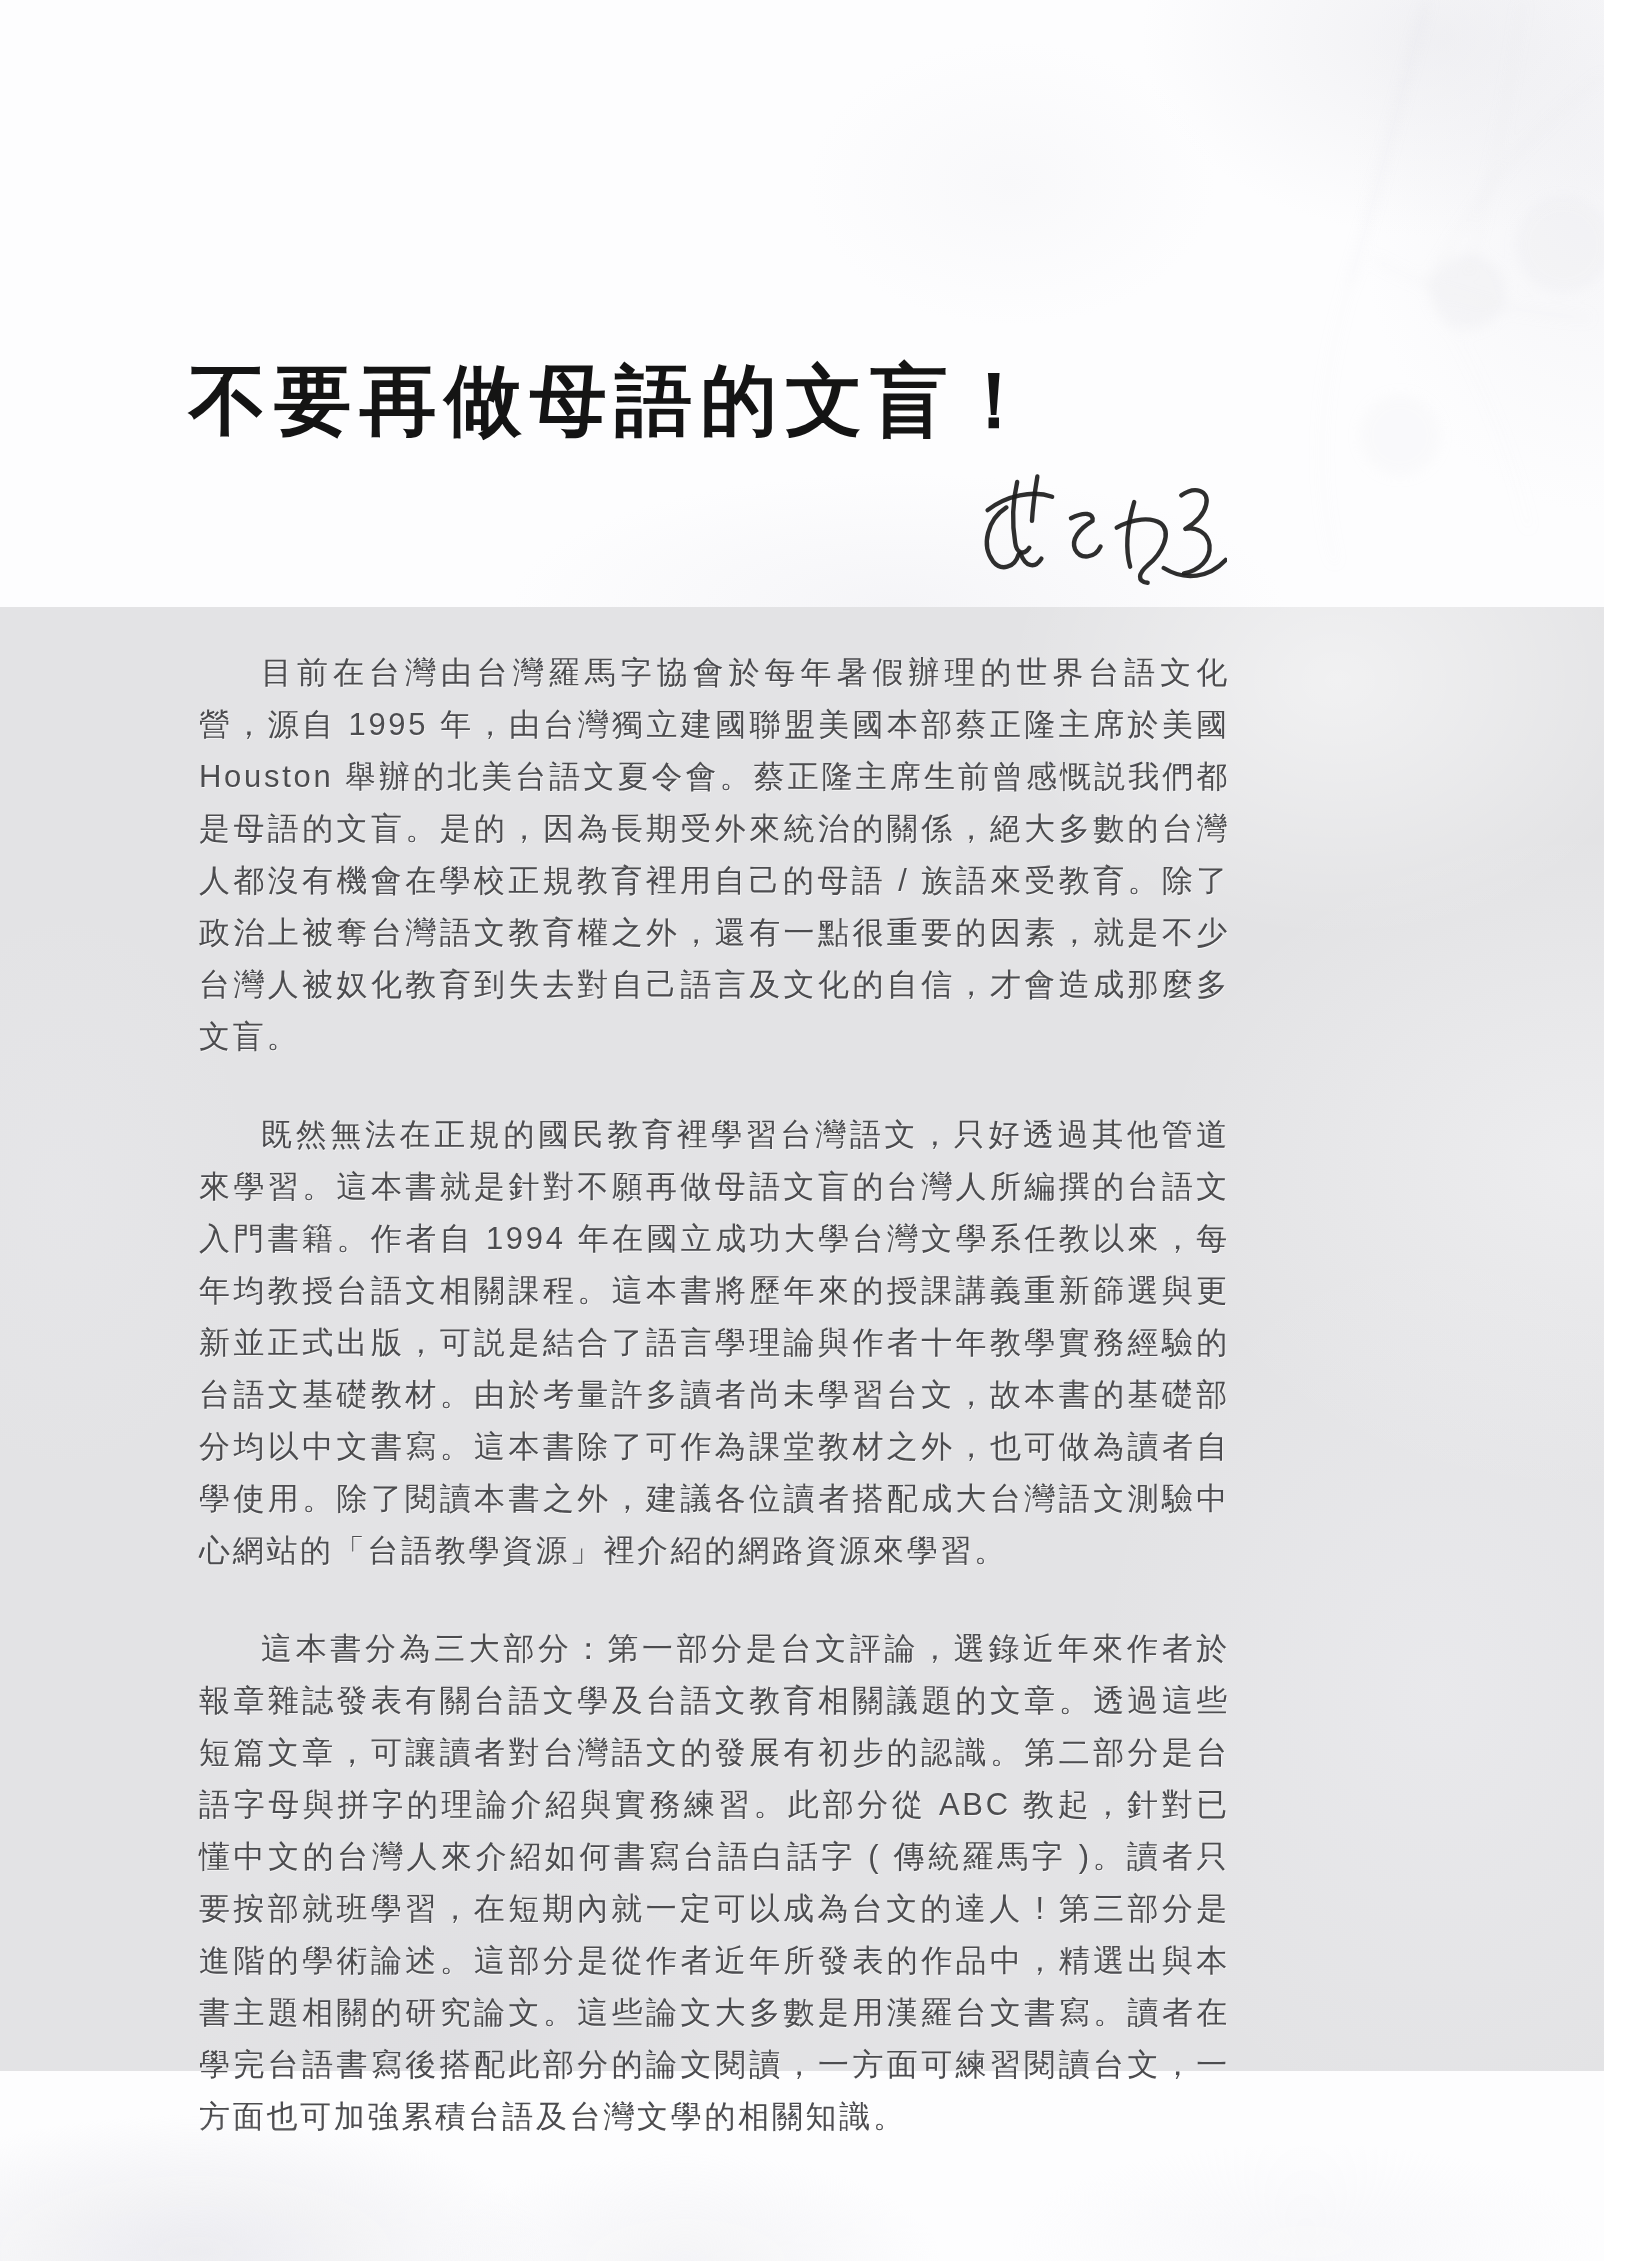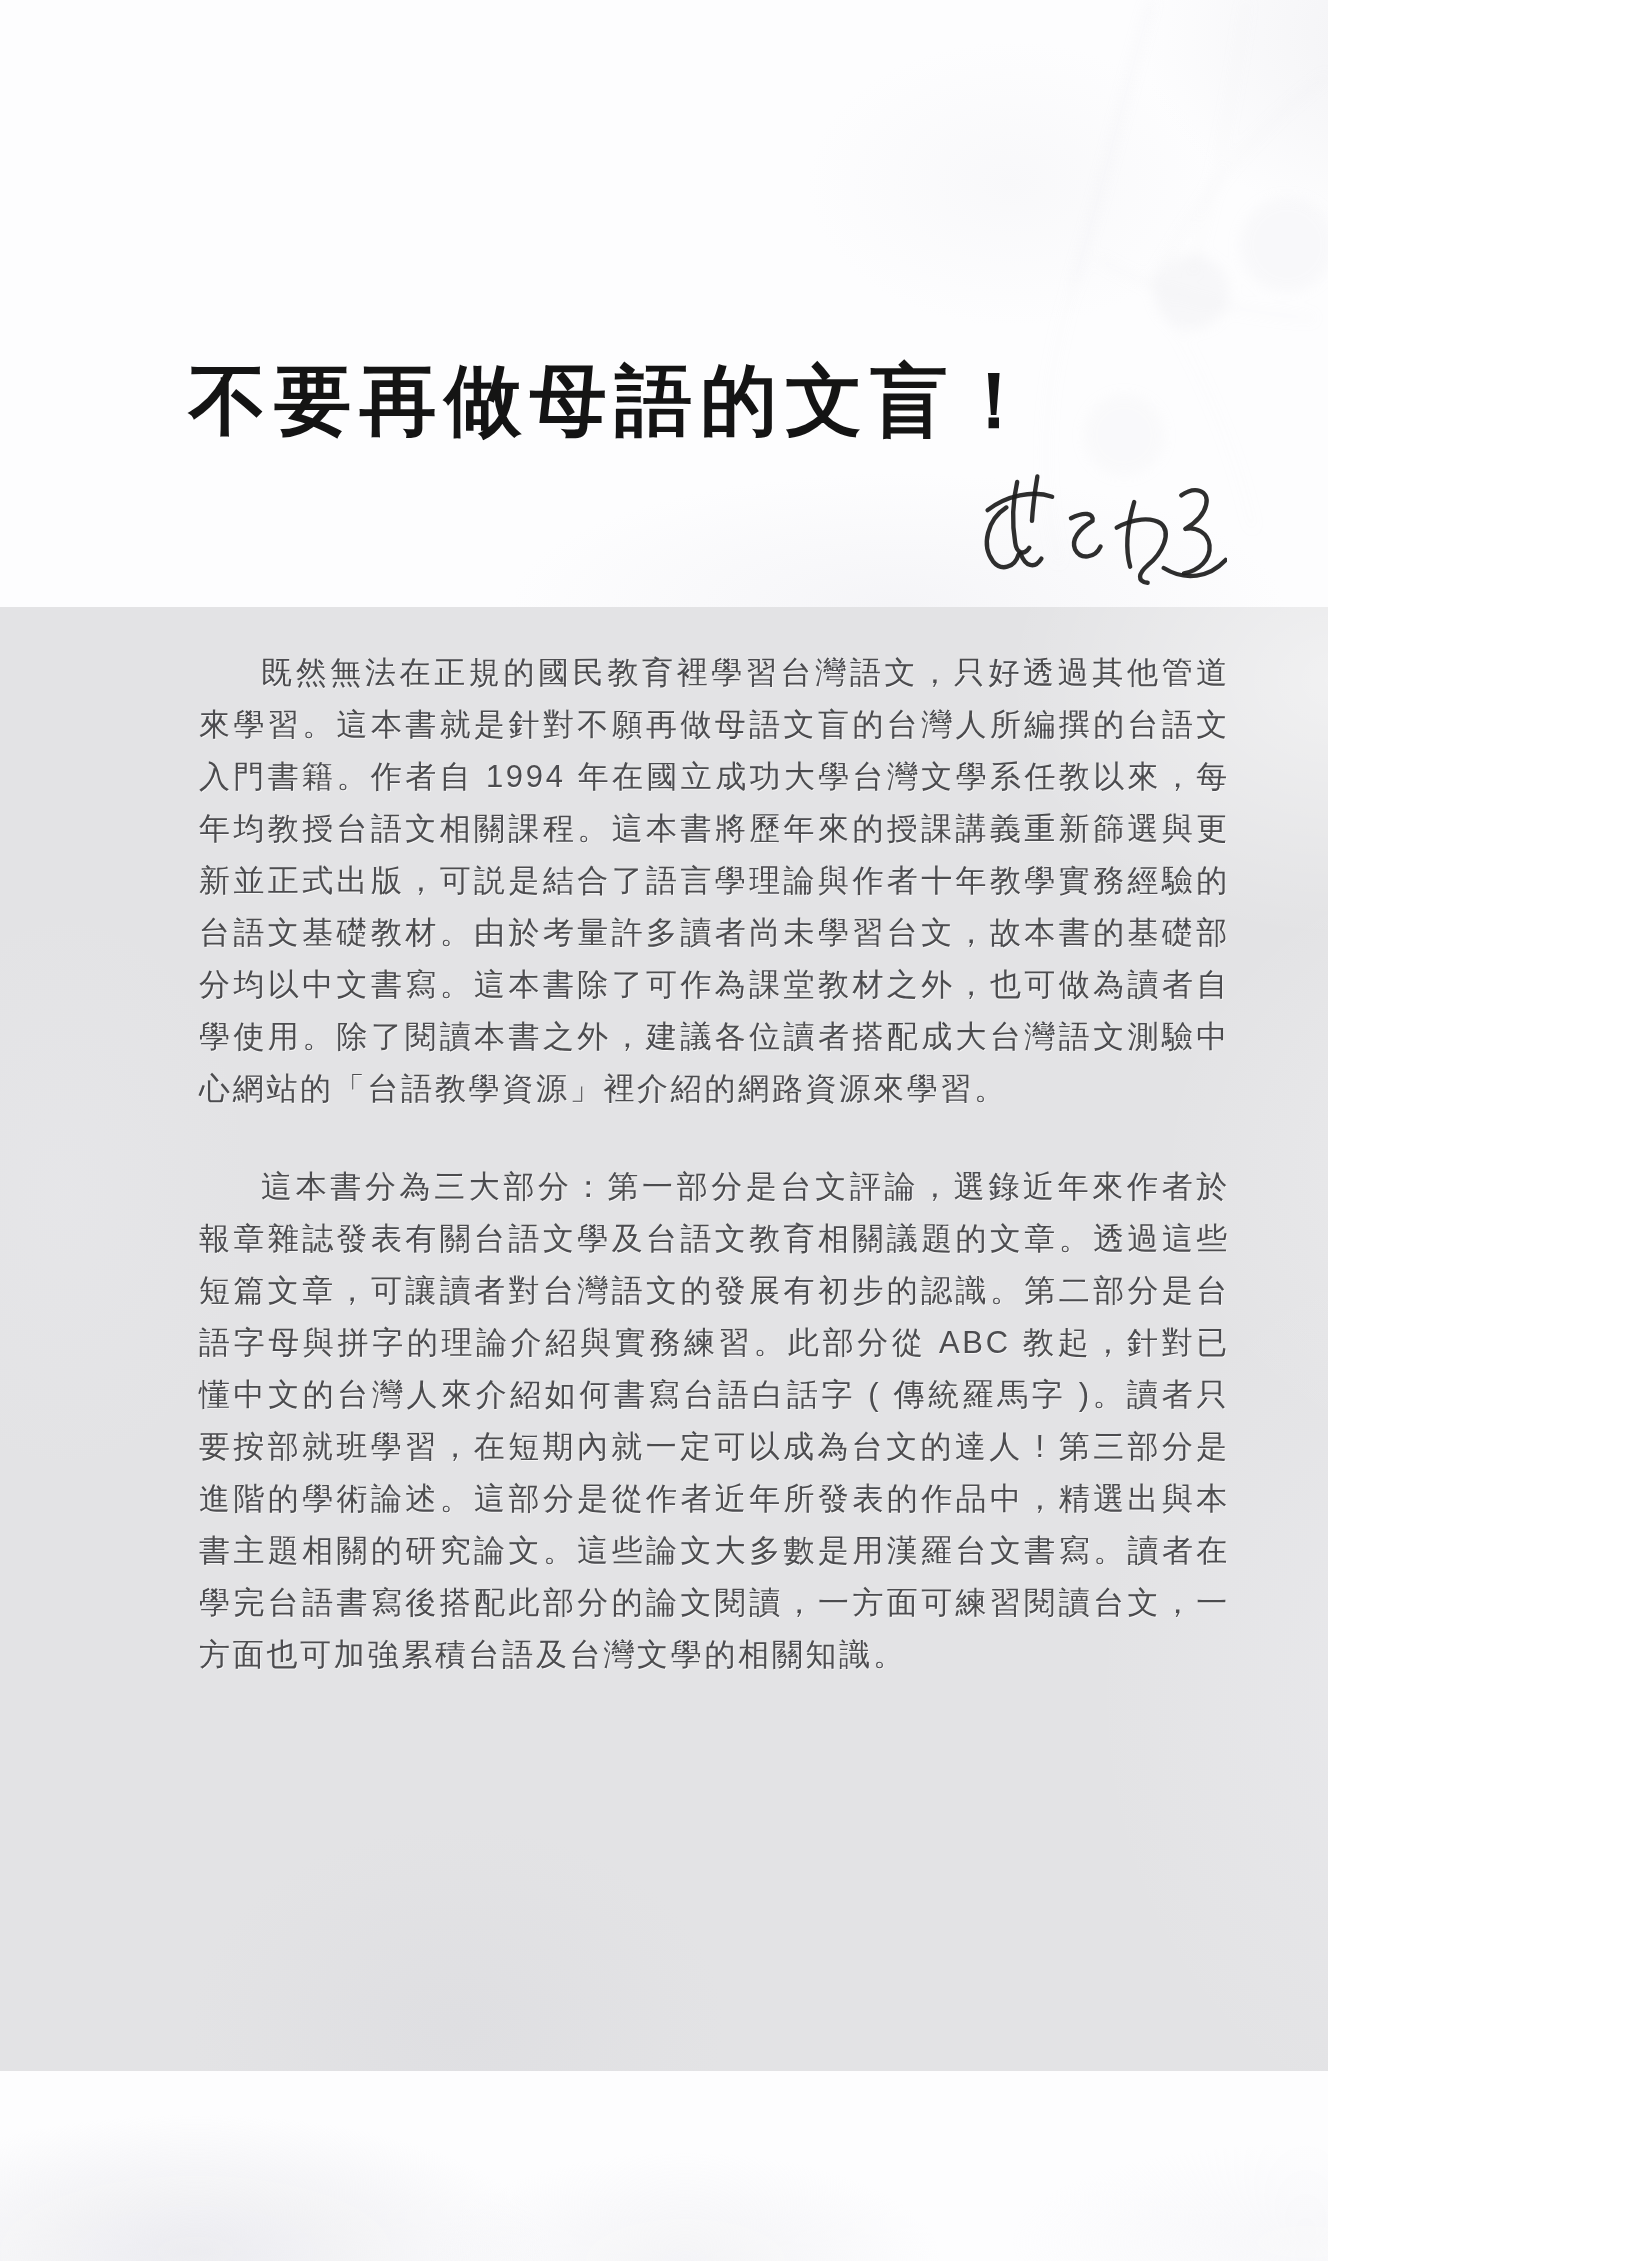--- a/index.html
+++ b/index.html
@@ -1,18 +1,18 @@
 <!DOCTYPE html>
 <html style="font-size:11px"><head>
 <meta charset="utf-8">
 <style>
   html,body{margin:0;padding:0;background:#ffffff;}
   .page{
     position:relative;
-    width:1328px;
+    width:1604px;
     height:2261px;
     background:#fdfdfe;
     overflow:hidden;
     font-family:"Liberation Sans", sans-serif;
   }
   
   .wash-top{
     position:absolute; left:0; top:0; width:1632px; height:612px;
     background:
       radial-gradient(422px 286px at 88% 6%,  rgba(221,221,227,0.38), rgba(221,221,227,0) 70%),
@@ -124,20 +124,21 @@
     <path d="M93,128 C100,148 114,152 124,136"></path>
     <path d="M168,76 C188,66 202,68 200,80 C180,92 168,108 174,122 C182,138 204,136 212,118"></path>
     <path d="M262,52 C252,86 248,120 256,148"></path>
     <path d="M236,90 C260,76 288,74 302,84 C318,98 304,128 282,146 C268,158 266,170 282,172"></path>
     <path d="M332,42 C352,28 374,34 369,56 C365,74 348,86 338,92 C354,88 372,98 374,116 C376,138 358,154 336,158"></path>
     <path d="M306,150 C338,170 374,164 398,138"></path>
   </svg>
 
   <div class="panel">
     <div class="textcol">
+      <p>目前在台灣由台灣羅馬字協會於每年暑假辦理的世界台語文化營，源自 1995 年，由台灣獨立建國聯盟美國本部蔡正隆主席於美國 Houston 舉辦的北美台語文夏令會。蔡正隆主席生前曾感慨説我們都是母語的文盲。是的，因為長期受外來統治的關係，絕大多數的台灣人都沒有機會在學校正規教育裡用自己的母語 / 族語來受教育。除了政治上被奪台灣語文教育權之外，還有一點很重要的因素，就是不少台灣人被奴化教育到失去對自己語言及文化的自信，才會造成那麼多文盲。</p>
       <p>既然無法在正規的國民教育裡學習台灣語文，只好透過其他管道來學習。這本書就是針對不願再做母語文盲的台灣人所編撰的台語文入門書籍。作者自 1994 年在國立成功大學台灣文學系任教以來，每年均教授台語文相關課程。這本書將歷年來的授課講義重新篩選與更新並正式出版，可説是結合了語言學理論與作者十年教學實務經驗的台語文基礎教材。由於考量許多讀者尚未學習台文，故本書的基礎部分均以中文書寫。這本書除了可作為課堂教材之外，也可做為讀者自學使用。除了閱讀本書之外，建議各位讀者搭配成大台灣語文測驗中心網站的「台語教學資源」裡介紹的網路資源來學習。</p>
       <p>這本書分為三大部分：第一部分是台文評論，選錄近年來作者於報章雜誌發表有關台語文學及台語文教育相關議題的文章。透過這些短篇文章，可讓讀者對台灣語文的發展有初步的認識。第二部分是台語字母與拼字的理論介紹與實務練習。此部分從 ABC 教起，針對已懂中文的台灣人來介紹如何書寫台語白話字 ( 傳統羅馬字 )。讀者只要按部就班學習，在短期內就一定可以成為台文的達人 ! 第三部分是進階的學術論述。這部分是從作者近年所發表的作品中，精選出與本書主題相關的研究論文。這些論文大多數是用漢羅台文書寫。讀者在學完台語書寫後搭配此部分的論文閱讀，一方面可練習閱讀台文，一方面也可加強累積台語及台灣文學的相關知識。</p>
     </div>
   </div>
 
   <div class="wash-bottom"></div>
 
 </div>
 
 

